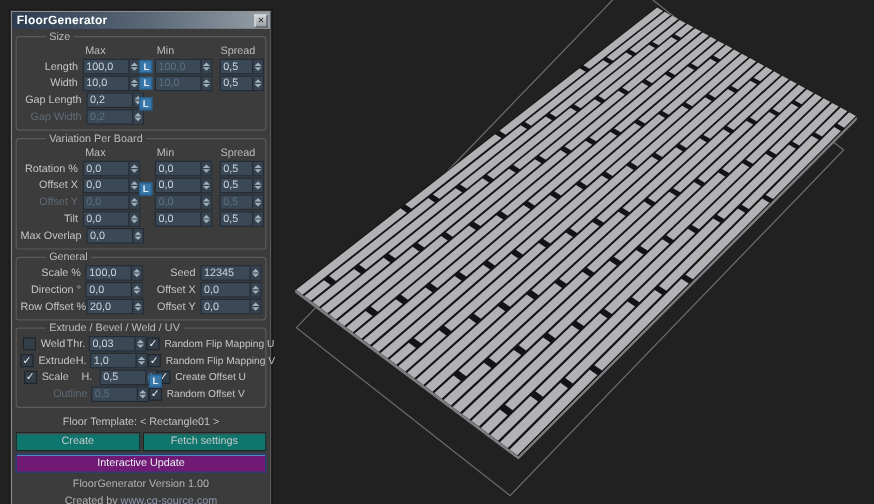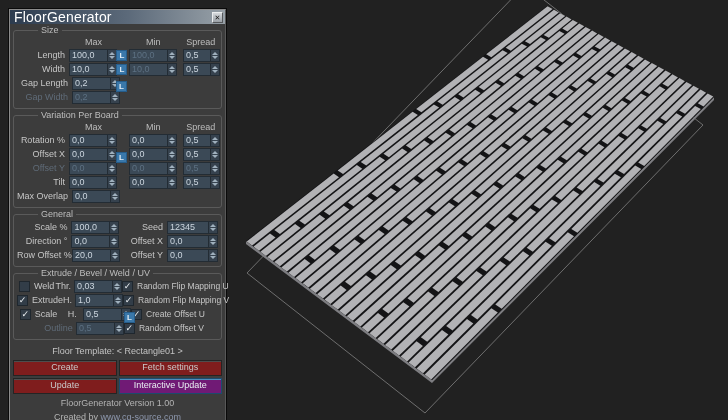--- a/index.html
+++ b/index.html
@@ -5,38 +5,38 @@
   html,body{margin:0;padding:0}
   body{width:728px;height:420px;position:relative;overflow:hidden;background:#212121;
        font-family:"Liberation Sans",sans-serif;-webkit-font-smoothing:antialiased}
   svg#vp{position:absolute;left:0;top:0}
 
   
   .dlg{position:absolute;left:9px;top:9px;width:215px;background:#3c3c3c;z-index:2;
        border:1px solid;border-color:#8b8b8b #585858 #585858 #8b8b8b;box-shadow:0 0 0 1px #0a0a0a}
   .titlebar{height:14px;display:flex;align-items:center;padding:0 2px 0 4px;
        background:linear-gradient(to right,#2c3b4e,#5c6a7a 55%,#97a0a7)}
-  .titlebar .title{flex:1;font-size:14px;font-weight:normal;color:#fff;letter-spacing:.2px}
+  .titlebar .title{flex:1;font-size:10px;font-weight:bold;color:#fff;letter-spacing:.2px}
   .closebtn{width:11px;height:11px;background:linear-gradient(#d6d9dc,#9aa0a6);
        border:1px solid;border-color:#eceeef #55585b #55585b #eceeef;box-sizing:border-box;
        font-size:7px;line-height:9px;text-align:center;color:#222;cursor:default}
 
   
   .grp{position:relative;margin:6px 3px 3px;border:1px solid #5a5a5a;border-radius:3px;padding:6px 3px 3px}
   .grp-title{position:absolute;top:-6px;left:24px;background:#3c3c3c;padding:0 3px;font-size:9px;color:#bdbdbd;white-space:nowrap}
 
   .hdr-row,.frow{display:flex;align-items:center;font-size:9px;color:#c6c6c6}
   .hdr-row{height:10px;margin-bottom:2px;color:#bdbdbd}
   .frow{height:12px;margin-bottom:2px}
   .c-label{width:51px;text-align:right;padding-right:4px;white-space:nowrap}
   .c-max{width:46px;display:flex;justify-content:flex-start}
   .c-l{width:15px;display:flex;justify-content:center;align-items:center}
   .c-min{width:46px;display:flex}
   .c-spread{width:35px;margin-left:8px;display:flex}
-  .hdr-row .c-max,.hdr-row .c-min,.hdr-row .c-spread{display:block;text-align:center}
+  .hdr-row .c-max,.hdr-row .c-min,.hdr-row .c-spread{display:block;text-align:left}
   .dislbl{color:#5f6b78}
 
   
   .fld{display:inline-flex;height:11px;background:#3b4956;border:1px solid #232c34;box-sizing:content-box}
   .fld .val{width:33px;font-size:9px;line-height:11px;color:#ccd6df;padding:0 2px;overflow:hidden;white-space:nowrap}
   .fld.sm .val{width:22px}
   .fld.gen .val{width:36px}
   .fld.dis .val{color:#5d7183}
   .spin{width:8px;display:flex;flex-direction:column;background:#36424e;border-left:1px solid #232c34}
   .spin i{flex:1;display:block;position:relative}
@@ -54,21 +54,21 @@
   .xind{width:3px}
   .xlabel{width:33px;padding-left:4px;white-space:nowrap}
   .xsub{width:17px;text-align:center;padding-right:3px}
   .olabel{width:57px;text-align:right;padding-right:3px}
   .rcol{display:flex;align-items:center;margin-left:auto;width:96px}
   .rcol .rlabel{padding-left:4px;font-size:8.5px;white-space:nowrap}
 
   
   .tplbar{margin:5px 3px 2px;height:13px;font-size:9px;line-height:13px;text-align:center;color:#c3c3c3}
   .btnrow{display:flex;gap:2px;margin:2px 3px 0}
-  .btn{flex:1;height:14px;background:#7f1d1d;border:1px solid #242424;box-shadow:inset 0 1px 0 #4d4d4d;
+  .btn{flex:1;height:14px;background:#0f766e;border:1px solid #242424;box-shadow:inset 0 1px 0 #4d4d4d;
        font-size:9px;line-height:13px;text-align:center;color:#c9c9c9;cursor:default}
   .btn.blue{background:#701a75;border-color:#1c4a6e;box-shadow:inset 0 1px 0 #4f8cba;color:#e8eef2}
   .foot{text-align:center;font-size:9px;color:#b3b3b3;margin-top:4px}
   .foot .lnk{color:#8d97ad;text-decoration:underline;cursor:default}
 </style>
 </head>
 <body>
 
 <svg id="vp" width="728" height="420" viewBox="0 0 728 420" style="background: rgb(33, 33, 33);">
     <polygon points="525.0,-15.0 703.0,125.0 425.0,413.0 247.0,273.0" fill="none" stroke="#6e6e6e" stroke-width="1"></polygon>
@@ -586,21 +586,20 @@
     <span class="lbtn lstrad" style="top:38px;left:110px">L</span>
   </div>
 
   <div class="tplbar">Floor Template: &lt; Rectangle01 &gt;</div>
 
   <div class="btnrow">
     <span class="btn">Create</span>
     <span class="btn">Fetch settings</span>
   </div>
   <div class="btnrow">
-    <span class="btn">Update</span>
     <span class="btn blue">Interactive Update</span>
   </div>
 
   <div class="foot">FloorGenerator Version 1.00</div>
   <div class="foot">
     <span>Created by</span>
     <span class="lnk">www.cg-source.com</span>
   </div>
 
 </div>

